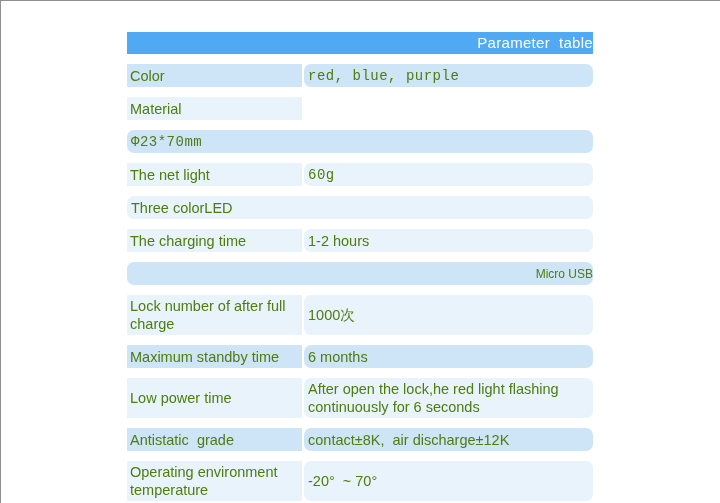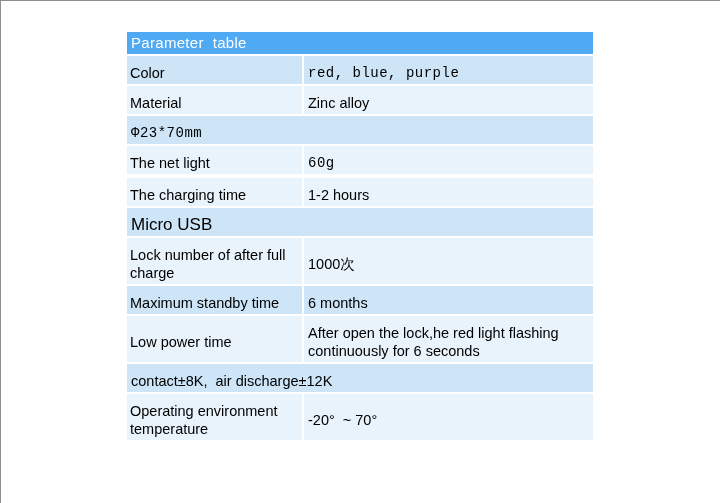--- a/index.html
+++ b/index.html
@@ -26,96 +26,100 @@
   .table-header {
     background: #4FA9F3;
     color: #ffffff;
     height: 22px;
     line-height: 22px;
     font-size: 15px;
     padding-left: 4px;
     margin-bottom: 2px;
     white-space: pre-wrap;
     letter-spacing: 0.3px;
+    text-align: right;
   }
 
   .row {
     display: flex;
     margin-bottom: 2px;
   }
 
   .cell {
     box-sizing: border-box;
-    color: #000000;
+    color: #4d7c0f;
     font-size: 14.5px;
     line-height: 18px;
-    padding: 8px 0 2px 3px;
+    padding: 2px 0 2px 3px;
     min-height: 23px;
     white-space: pre-wrap;
     display: flex;
     flex-direction: column;
     justify-content: center;
+    margin-top: 8px;
   }
 
   .label {
     width: 175px;
     margin-right: 2px;
     flex: none;
   }
 
   .value {
     flex: 1;
     padding-left: 4px;
+    border-radius: 7px;
   }
 
   
   .row.a .cell { background: #CDE5F7; }
   .row.b .cell { background: #E9F3FB; }
 
   
   .value.mono {
     font-family: "Liberation Mono", "DejaVu Sans Mono", monospace;
     font-size: 14px;
     letter-spacing: 0.5px;
   }
 
   
   .value.small {
-    font-size: 17px;
+    font-size: 12px;
+    text-align: right;
   }
 </style>
 </head>
 <body>
 
 <div class="page">
   <div class="param-table">
 
     <div class="table-header">Parameter  table</div>
 
     <div class="row a">
       <div class="cell label">Color</div>
       <div class="cell value mono">red, blue, purple</div>
     </div>
 
     <div class="row b">
       <div class="cell label">Material</div>
-      <div class="cell value">Zinc alloy</div>
     </div>
 
     <div class="row a">
       <div class="cell value mono">Φ23*70mm</div>
     </div>
 
     <div class="row b">
       <div class="cell label">The net light</div>
       <div class="cell value mono">60g</div>
     </div>
 
 
     <div class="row b">
+      <div class="cell value">Three colorLED</div>
     </div>
 
 
     <div class="row b">
       <div class="cell label">The charging time</div>
       <div class="cell value">1-2 hours</div>
     </div>
 
     <div class="row a">
       <div class="cell value small">Micro USB</div>
@@ -130,20 +134,21 @@
       <div class="cell label">Maximum standby time</div>
       <div class="cell value">6 months</div>
     </div>
 
     <div class="row b">
       <div class="cell label">Low power time</div>
       <div class="cell value">After open the lock,he red light flashing continuously for 6 seconds</div>
     </div>
 
     <div class="row a">
+      <div class="cell label">Antistatic  grade</div>
       <div class="cell value">contact±8K,  air discharge±12K</div>
     </div>
 
     <div class="row b">
       <div class="cell label">Operating environment temperature</div>
       <div class="cell value">-20°  ~ 70°</div>
     </div>
 
   </div>
 </div>

